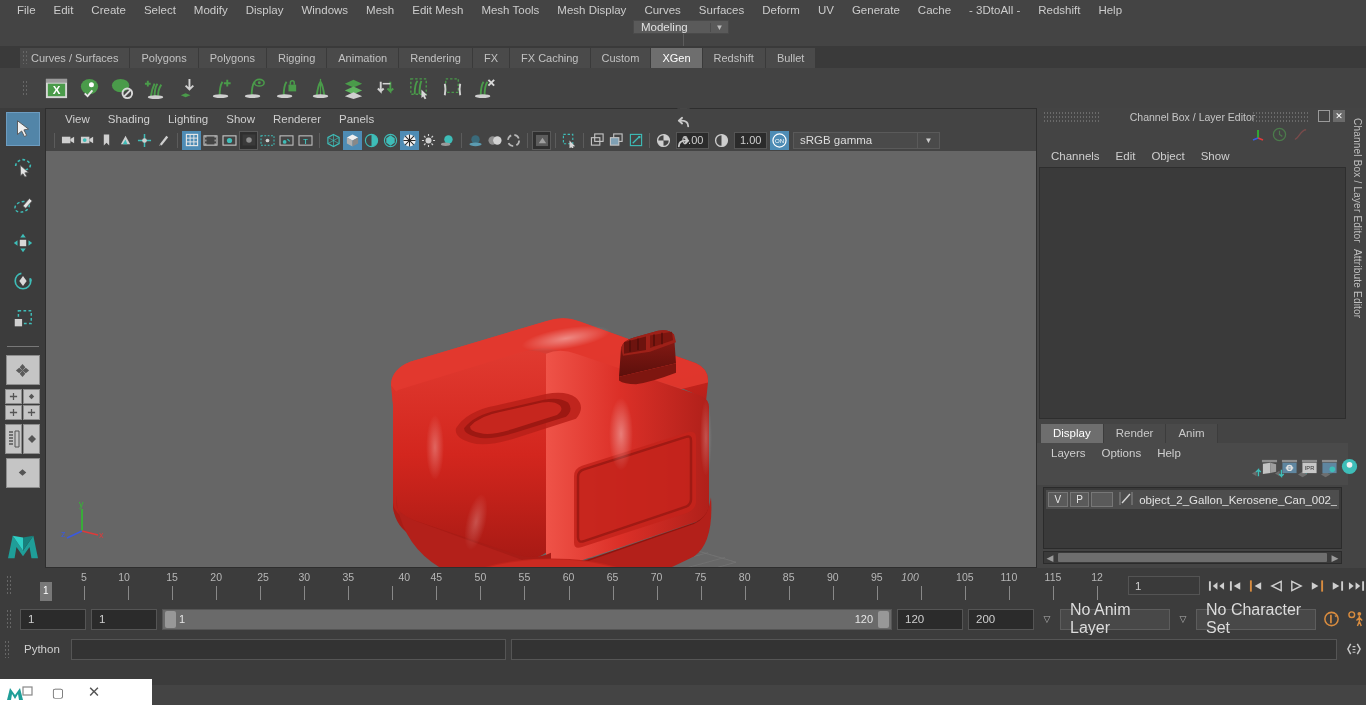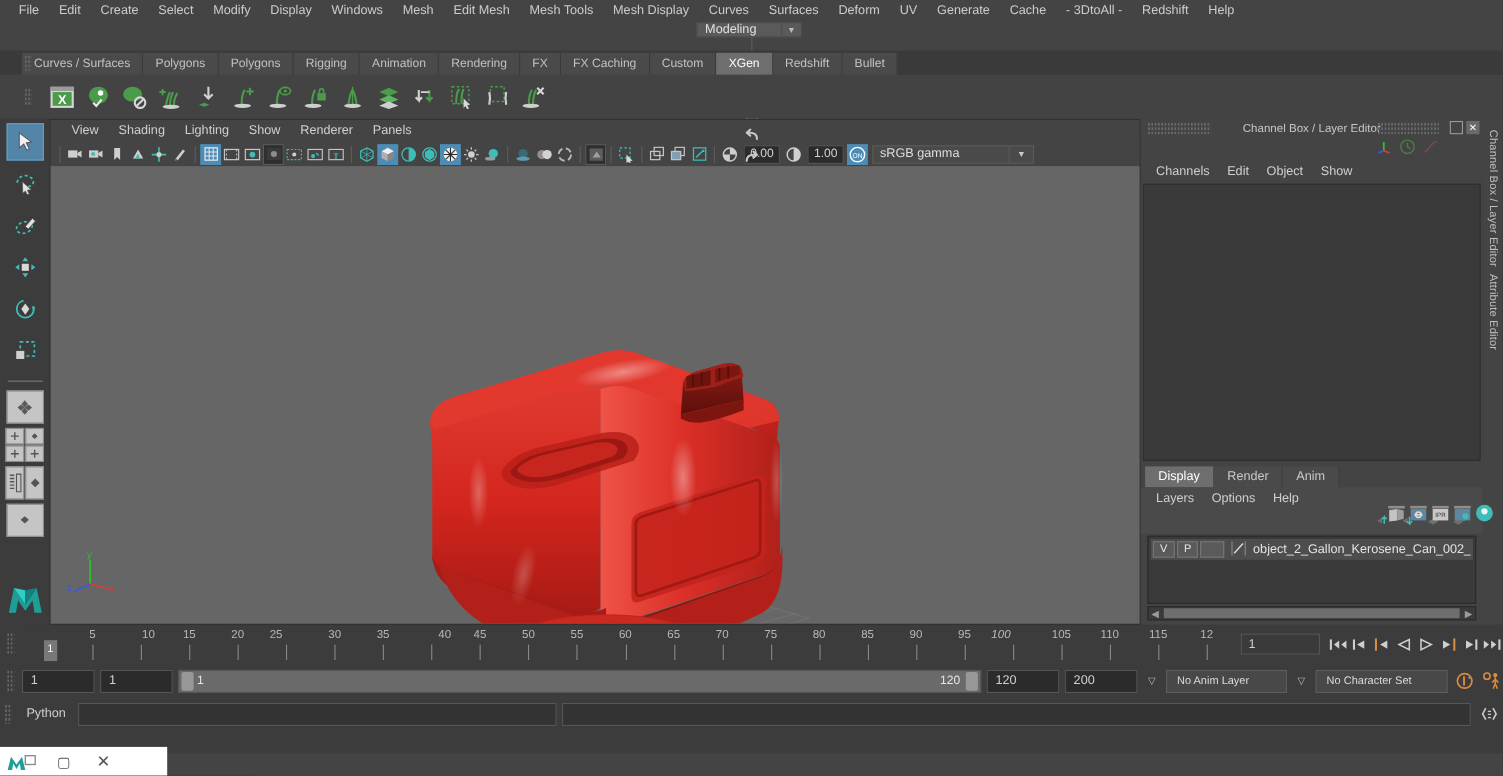--- a/index.html
+++ b/index.html
@@ -128,21 +128,21 @@
   .rgrip{ position:absolute;left:6px;top:6px;width:7px;height:20px;
     background-image:radial-gradient(#666 1px, transparent 1px); background-size:3px 4px;}
   .rfield{ width:66px;height:21px;background:#2b2b2b;border:1px solid #555;color:#cfcfcf;font-size:11.5px;
      display:flex;align-items:center;padding-left:7px;flex:none;}
   .rangebar{ flex:1;height:21px;background:#6a6a6a;border:1px solid #555;display:flex;align-items:center;
      justify-content:space-between;padding:0 2px; position:relative;}
   .rhandle{ width:11px;height:17px;background:#989898;border-radius:2px;flex:none;}
   .rangebar .lt{ position:absolute;left:16px;font-size:11px;color:#e6e6e6;}
   .rangebar .rt{ position:absolute;right:18px;font-size:11px;color:#e6e6e6;}
   .darrow{ width:16px;text-align:center;color:#b5b5b5;font-size:9px;flex:none;}
-  .cfield{ height:21px;background:#484848;border:1px solid #5d5d5d;color:#dcdcdc;font-size:10px;
+  .cfield{ height:21px;background:#484848;border:1px solid #5d5d5d;color:#dcdcdc;font-size:16px;
      display:flex;align-items:center;padding:0 9px;flex:none;}
 
   
   .cmdwrap{ height:28px; background:#3c3c3c; display:flex; align-items:center; padding-left:18px; position:relative; gap:5px;}
   .cgrip{ position:absolute;left:4px;top:5px;width:7px;height:18px;
     background-image:radial-gradient(#666 1px, transparent 1px); background-size:3px 4px;}
   .cmdlabel{ font-size:11.5px;color:#d0d0d0;padding:0 6px;}
   .cmdin{ width:435px;height:21px;background:#333;border:1px solid #555;}
   .cmdout{ flex:1;height:21px;background:#333;border:1px solid #555;}
   .cmdicon{ width:24px;height:21px;display:flex;align-items:center;justify-content:center;}
@@ -971,27 +971,27 @@
   </div>
 </div>
 
 <div class="timewrap">
   <div class="timegrip"></div>
   <div class="timeline" id="timeline">
     <div class="curfrbox"></div>
     <div class="curfrtxt">1</div>
   <div class="tlabel" style="left: 64.0417px;">5</div>
       <div class="ttick" style="left: 64.0417px;"></div>
-      <div class="tlabel" style="left: 115px;">10</div>
+      <div class="tlabel" style="left: 104px;">10</div>
       <div class="ttick" style="left: 108.083px;"></div>
       <div class="tlabel" style="left: 152.125px;">15</div>
       <div class="ttick" style="left: 152.125px;"></div>
       <div class="tlabel" style="left: 196.167px;">20</div>
       <div class="ttick" style="left: 196.167px;"></div>
-      <div class="tlabel" style="left: 231px;">25</div>
+      <div class="tlabel" style="left: 243px;">25</div>
       <div class="ttick" style="left: 240.208px;"></div>
       <div class="tlabel" style="left: 284.25px;">30</div>
       <div class="ttick" style="left: 284.25px;"></div>
       <div class="tlabel" style="left: 328.292px;">35</div>
       <div class="ttick" style="left: 328.292px;"></div>
       <div class="tlabel" style="left: 372.333px; margin-left: 12px;">40</div>
       <div class="ttick" style="left: 372.333px;"></div>
       <div class="tlabel" style="left: 416.375px;">45</div>
       <div class="ttick" style="left: 416.375px;"></div>
       <div class="tlabel" style="left: 460.417px;">50</div>

